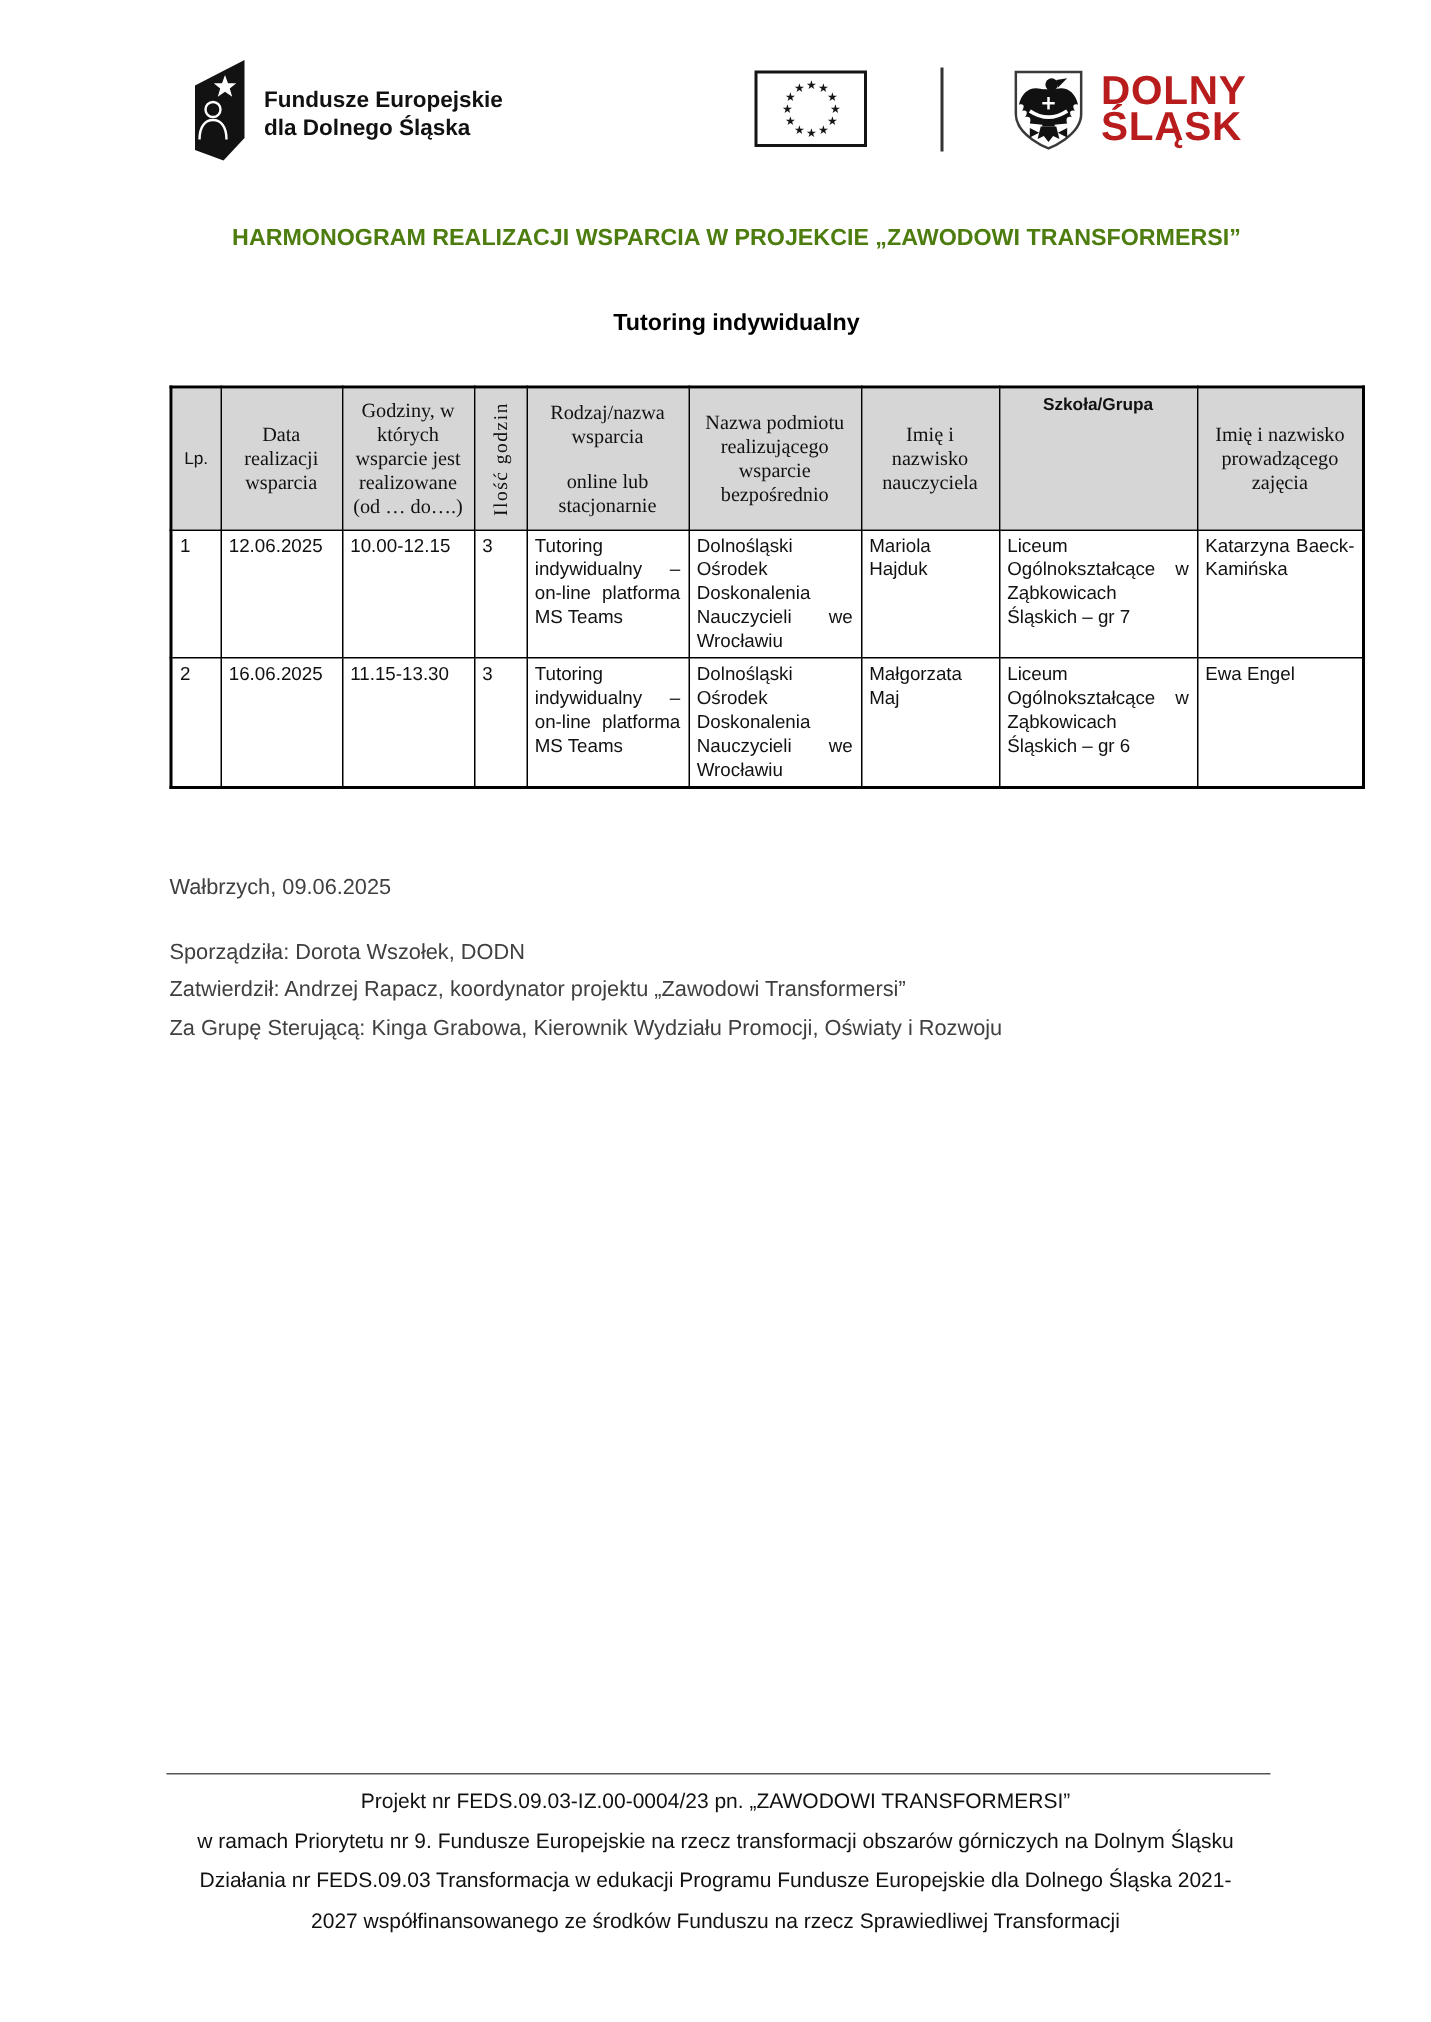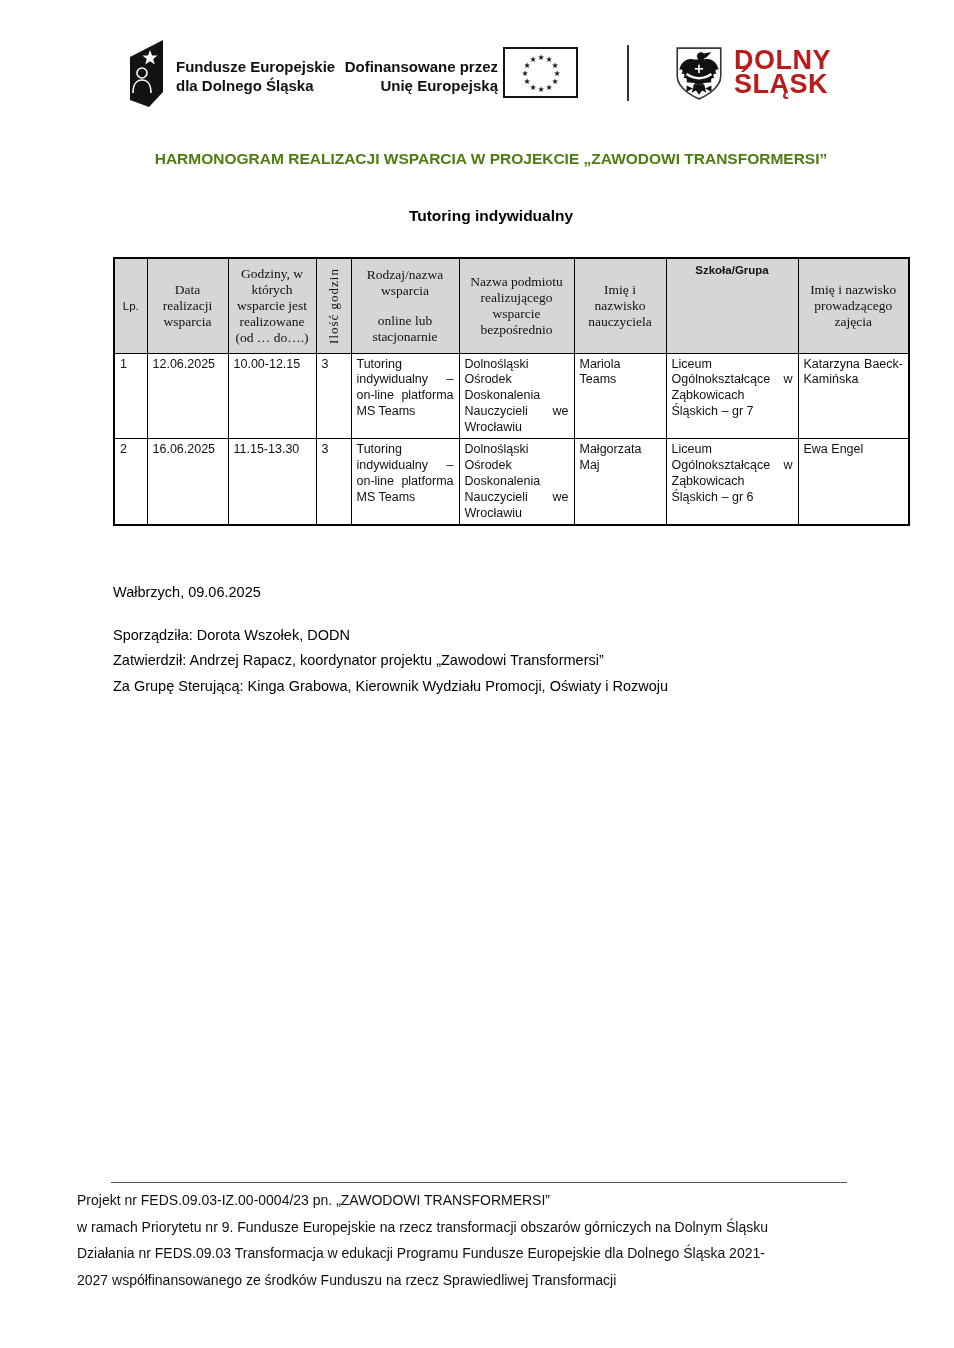--- a/index.html
+++ b/index.html
@@ -48,48 +48,44 @@
   table.sched th.top{vertical-align:top;font-weight:bold;padding-top:3px;}
   .vwrap{position:relative;height:88px;}
   .vtext{position:absolute;left:50%;top:50%;transform:translate(-50%,-50%) rotate(-90deg);
          white-space:nowrap;font-family:"Liberation Serif",serif;font-size:13px;letter-spacing:1px;}
   .hdr-gap{height:14px;}
   table.sched td{font-size:12.5px;line-height:15.8px;vertical-align:top;padding:3px 5px;color:#111;}
   td.just{text-align:justify;}
   tr.hrow{height:95px;} tr.drow{height:79px;}
 
   
-  .line-abs{position:absolute;left:113px;font-size:14.5px;color:#000000;}
+  .line-abs{position:absolute;left:113px;font-size:14.5px;color:#404040;}
 
   
   .foot-rule{position:absolute;left:111px;top:1182px;width:736px;height:1px;background:#555;}
-  .footer{position:absolute;left:77px;top:1187px;width:800px;text-align:left;
+  .footer{position:absolute;left:77px;top:1187px;width:800px;text-align:center;
           font-size:14px;line-height:26.6px;color:#111;}
 </style>
 </head>
 <body>
 
 <div class="page">
 
   <svg class="fe-flag" width="36" height="68" viewBox="0 0 36 68">
     <polygon points="1,17 34,0 34,52 20,67 1,60" fill="#121212"></polygon>
     <polygon points="21,10 23,15.5 28.5,15.5 24.2,19 25.8,24.5 21,21.2 16.2,24.5 17.8,19 13.5,15.5 19,15.5" fill="#ffffff"></polygon>
     <circle cx="13" cy="33" r="5" fill="#121212" stroke="#ffffff" stroke-width="1.6"></circle>
     <path d="M4,53 C4,44 8,40 13,40 C18,40 22,44 22,53" fill="#121212" stroke="#ffffff" stroke-width="1.6"></path>
   </svg>
 
   <div class="fe-text">
     <div>Fundusze Europejskie</div>
     <div>dla Dolnego Śląska</div>
   </div>
 
-  <div class="funding">
-    <div>Dofinansowane przez</div>
-    <div>Unię Europejską</div>
-  </div>
 
   <div class="eu-flag">
     <span class="st"></span>
     <span class="st"></span>
     <span class="st"></span>
     <span class="st"></span>
     <span class="st"></span>
     <span class="st"></span>
     <span class="st"></span>
     <span class="st"></span>
@@ -160,21 +156,21 @@
       <th class="sans top">Szkoła/Grupa</th>
       <th>Imię i nazwisko prowadzącego zajęcia</th>
     </tr>
     <tr class="drow">
       <td>1</td>
       <td>12.06.2025</td>
       <td>10.00-12.15</td>
       <td>3</td>
       <td class="just">Tutoring indywidualny – on-line platforma MS Teams</td>
       <td class="just">Dolnośląski Ośrodek Doskonalenia Nauczycieli we Wrocławiu</td>
-      <td>Mariola Teams</td>
+      <td>Mariola Hajduk</td>
       <td class="just">Liceum Ogólnokształcące w Ząbkowicach Śląskich – gr 7</td>
       <td class="just">Katarzyna Baeck-Kamińska</td>
     </tr>
     <tr class="drow">
       <td>2</td>
       <td>16.06.2025</td>
       <td>11.15-13.30</td>
       <td>3</td>
       <td class="just">Tutoring indywidualny – on-line platforma MS Teams</td>
       <td class="just">Dolnośląski Ośrodek Doskonalenia Nauczycieli we Wrocławiu</td>

